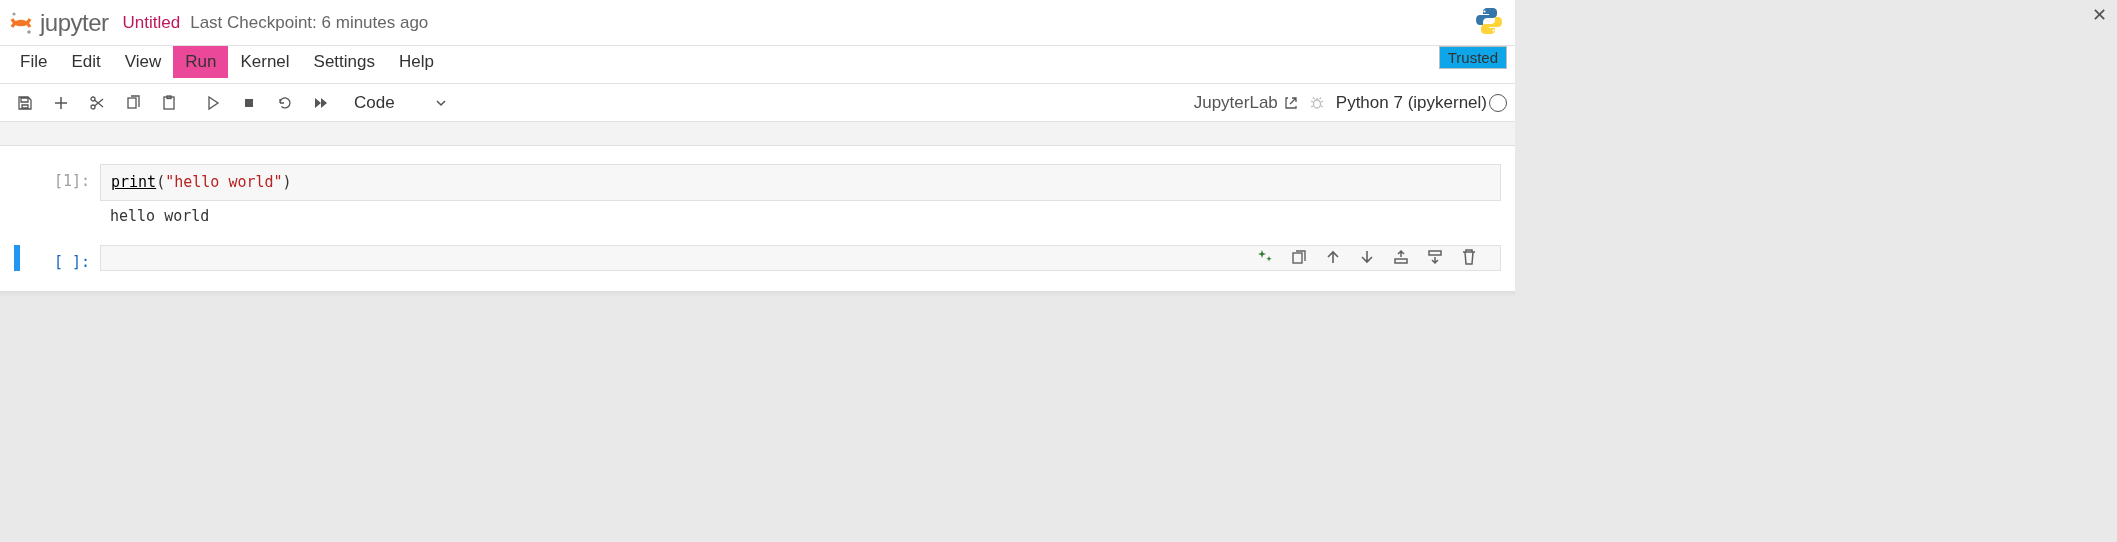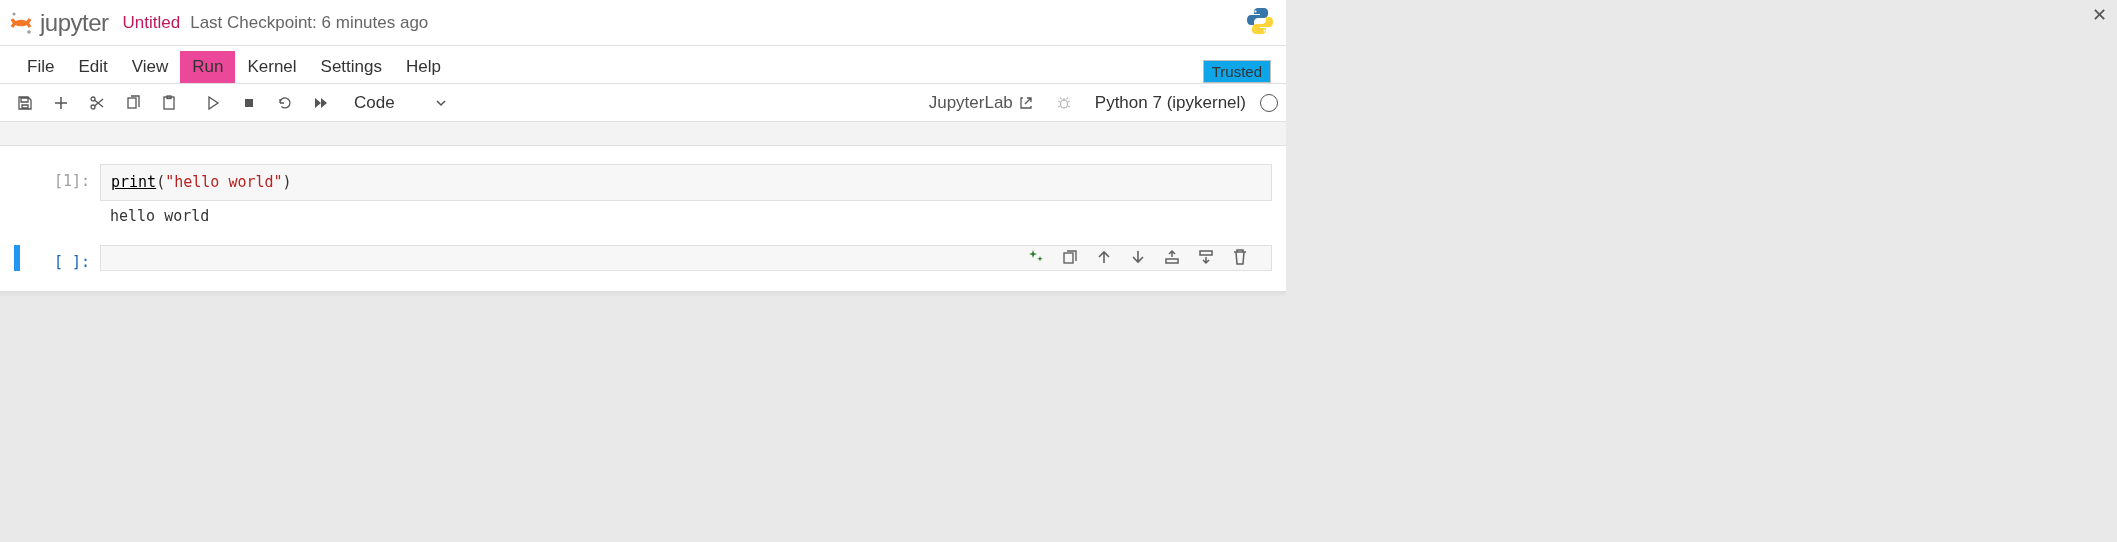--- a/index.html
+++ b/index.html
@@ -1,37 +1,37 @@
 <!DOCTYPE html>
 <html><head>
 <meta charset="utf-8">
 <style>
   * { box-sizing: border-box; margin: 0; padding: 0; }
   html, body { width: 100%; height: 100%; font-family: -apple-system, BlinkMacSystemFont, "Segoe UI", Helvetica, Arial, sans-serif; background: #e9e9e9; }
-  .app { width: 1286px; background: #fff; position: relative; }
+  .app { width: 1515px; background: #fff; position: relative; }
   .close-x { position: absolute; right: -30px; top: 2px; font-size: 18px; color: #555; cursor: pointer; }
   
   .header { display: flex; align-items: center; padding: 4px 10px 4px 8px; border-bottom: 1px solid #e0e0e0; height: 46px; }
   .logo { display: flex; align-items: center; gap: 6px; }
   .logo-text { font-size: 24px; color: #666; font-weight: 400; letter-spacing: -0.5px; }
   .title { font-size: 17px; color: #be185d; margin-left: 14px; font-weight: 400; }
   .checkpoint { font-size: 17px; color: #666; margin-left: 10px; }
   .python-logo { margin-left: auto; }
   
-  .menubar { display: flex; align-items: flex-end; padding: 0 15px; height: 38px; border-bottom: 1px solid #e0e0e0; }
+  .menubar { display: flex; align-items: flex-start; padding: 0 8px; height: 38px; border-bottom: 1px solid #e0e0e0; }
   .menu-item { padding: 6px 12px; font-size: 17px; color: #333; cursor: pointer; }
   .menu-item.active { background: #ec4899; }
   .trusted { margin-left: auto; border: 1px solid #bdbdbd; padding: 2px 8px; font-size: 15px; color: #333; background: #0ea5e9; }
   
   .toolbar { display: flex; align-items: center; padding: 0 8px; height: 38px; border-bottom: 1px solid #e0e0e0; gap: 2px; }
   .tool-btn { width: 34px; height: 30px; display: flex; align-items: center; justify-content: center; color: #555; cursor: pointer; }
   .tool-btn svg { width: 16px; height: 16px; }
   .tool-gap { width: 6px; }
   .cell-type { display: flex; align-items: center; margin-left: 8px; font-size: 17px; color: #333; cursor: pointer; gap: 40px; padding: 2px 6px; }
-  .toolbar-right { margin-left: auto; display: flex; align-items: center; gap: 14px; }
+  .toolbar-right { margin-left: auto; display: flex; align-items: center; gap: 2px; }
   .jlab-link { display: flex; align-items: center; gap: 6px; font-size: 17px; color: #555; cursor: pointer; }
   .kernel-name { font-size: 17px; color: #333; }
   .kernel-status { width: 18px; height: 18px; border: 1.5px solid #555; border-radius: 50%; }
   
   .strip { height: 24px; background: #f3f3f3; border-bottom: 1px solid #e0e0e0; }
   
   .notebook { padding: 18px 0 20px 0; background: #fff; }
   .cell { display: flex; align-items: flex-start; padding: 0 14px; position: relative; }
   .cell-marker { width: 6px; align-self: stretch; }
   .cell.selected .cell-marker { background: #2196f3; }

